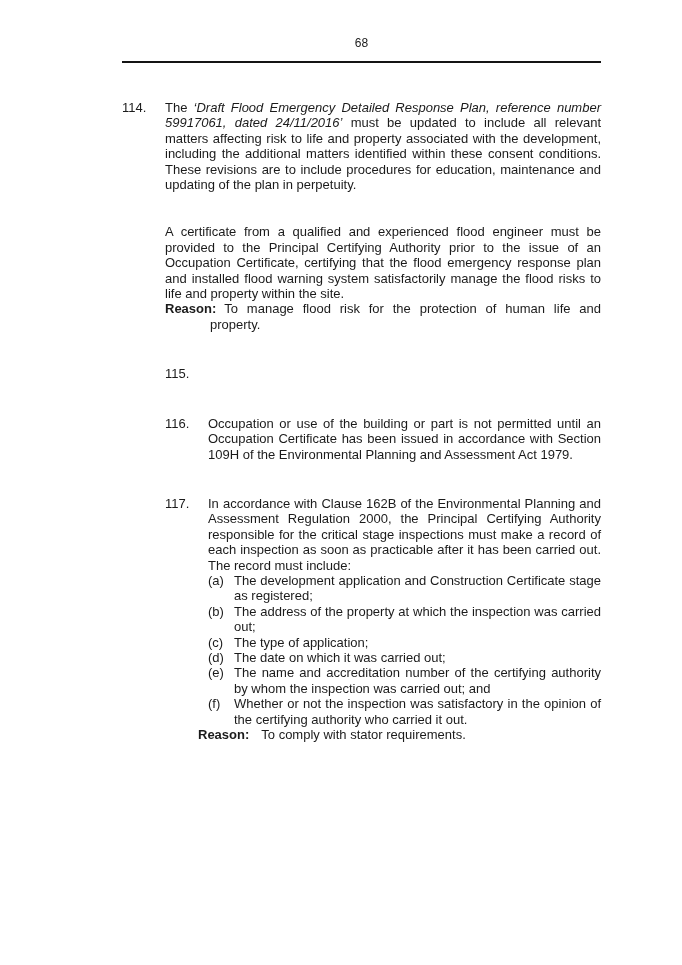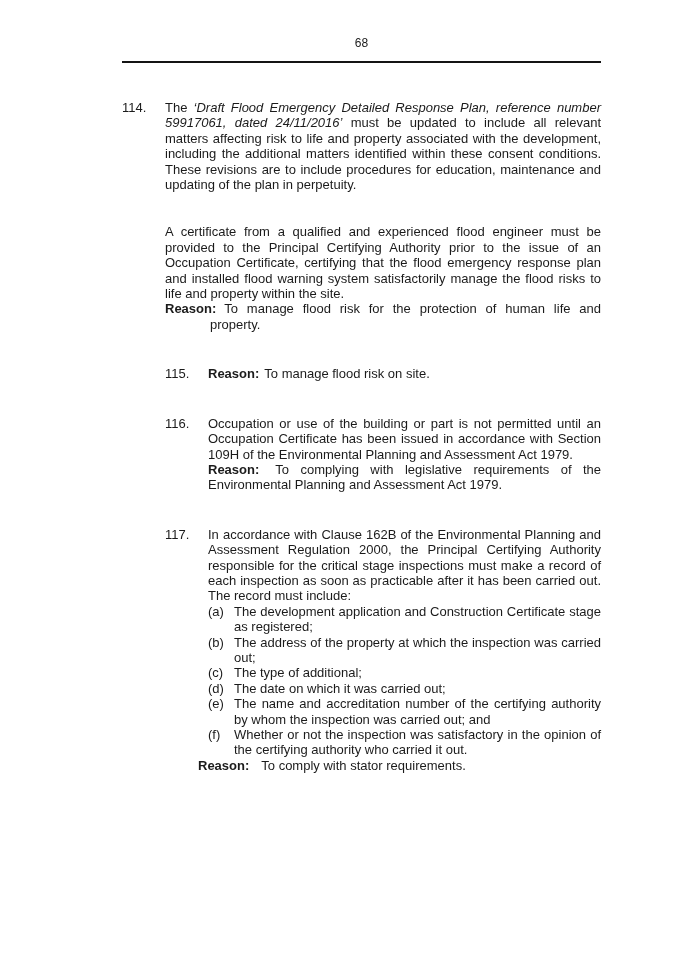--- a/index.html
+++ b/index.html
@@ -76,49 +76,47 @@
     <div class="bd">
       <p class="just"><span>The </span><span class="ital">‘Draft Flood Emergency Detailed Response Plan, reference number 59917061, dated 24/11/2016’</span><span> must be updated to include all relevant matters affecting risk to life and property associated with the development, including the additional matters identified within these consent conditions. These revisions are to include procedures for education, maintenance and updating of the plan in perpetuity.</span></p>
       <p class="just gap-top">A certificate from a qualified and experienced flood engineer must be provided to the Principal Certifying Authority prior to the issue of an Occupation Certificate, certifying that the flood emergency response plan and installed flood warning system satisfactorily manage the flood risks to life and property within the site.</p>
       <p class="just hang45"><b>Reason:</b><span class="tab tab-8"></span><span>To manage flood risk for the protection of human life and property.</span></p>
     </div>
   </div>
 
   <div class="cond">
     <div class="num">115.</div>
     <div class="bd">
-      <p><b>Reason:</b><span class="tab tab-5"></span><span>To manage flood risk on site.</span></p>
     </div>
   </div>
 
   <div class="cond">
     <div class="num">116.</div>
     <div class="bd">
       <p class="just">Occupation or use of the building or part is not permitted until an Occupation Certificate has been issued in accordance with Section 109H of the Environmental Planning and Assessment Act 1979.</p>
-      <p class="just"><b>Reason:</b><span class="tab tab-16"></span><span>To complying with legislative requirements of the Environmental Planning and Assessment Act 1979.</span></p>
     </div>
   </div>
 
   <div class="cond">
     <div class="num">117.</div>
     <div class="bd">
       <p class="just">In accordance with Clause 162B of the Environmental Planning and Assessment Regulation 2000, the Principal Certifying Authority responsible for the critical stage inspections must make a record of each inspection as soon as practicable after it has been carried out. The record must include:</p>
 
       <div class="sub-list">
         <div class="sub">
           <div class="sub-marker">(a)</div>
           <div class="sub-text">The development application and Construction Certificate stage as registered;</div>
         </div>
         <div class="sub">
           <div class="sub-marker">(b)</div>
           <div class="sub-text">The address of the property at which the inspection was carried out;</div>
         </div>
         <div class="sub">
           <div class="sub-marker">(c)</div>
-          <div class="sub-text">The type of additional;</div>
+          <div class="sub-text">The type of application;</div>
         </div>
         <div class="sub">
           <div class="sub-marker">(d)</div>
           <div class="sub-text">The date on which it was carried out;</div>
         </div>
         <div class="sub">
           <div class="sub-marker">(e)</div>
           <div class="sub-text">The name and accreditation number of the certifying authority by whom the inspection was carried out; and</div>
         </div>
         <div class="sub">

